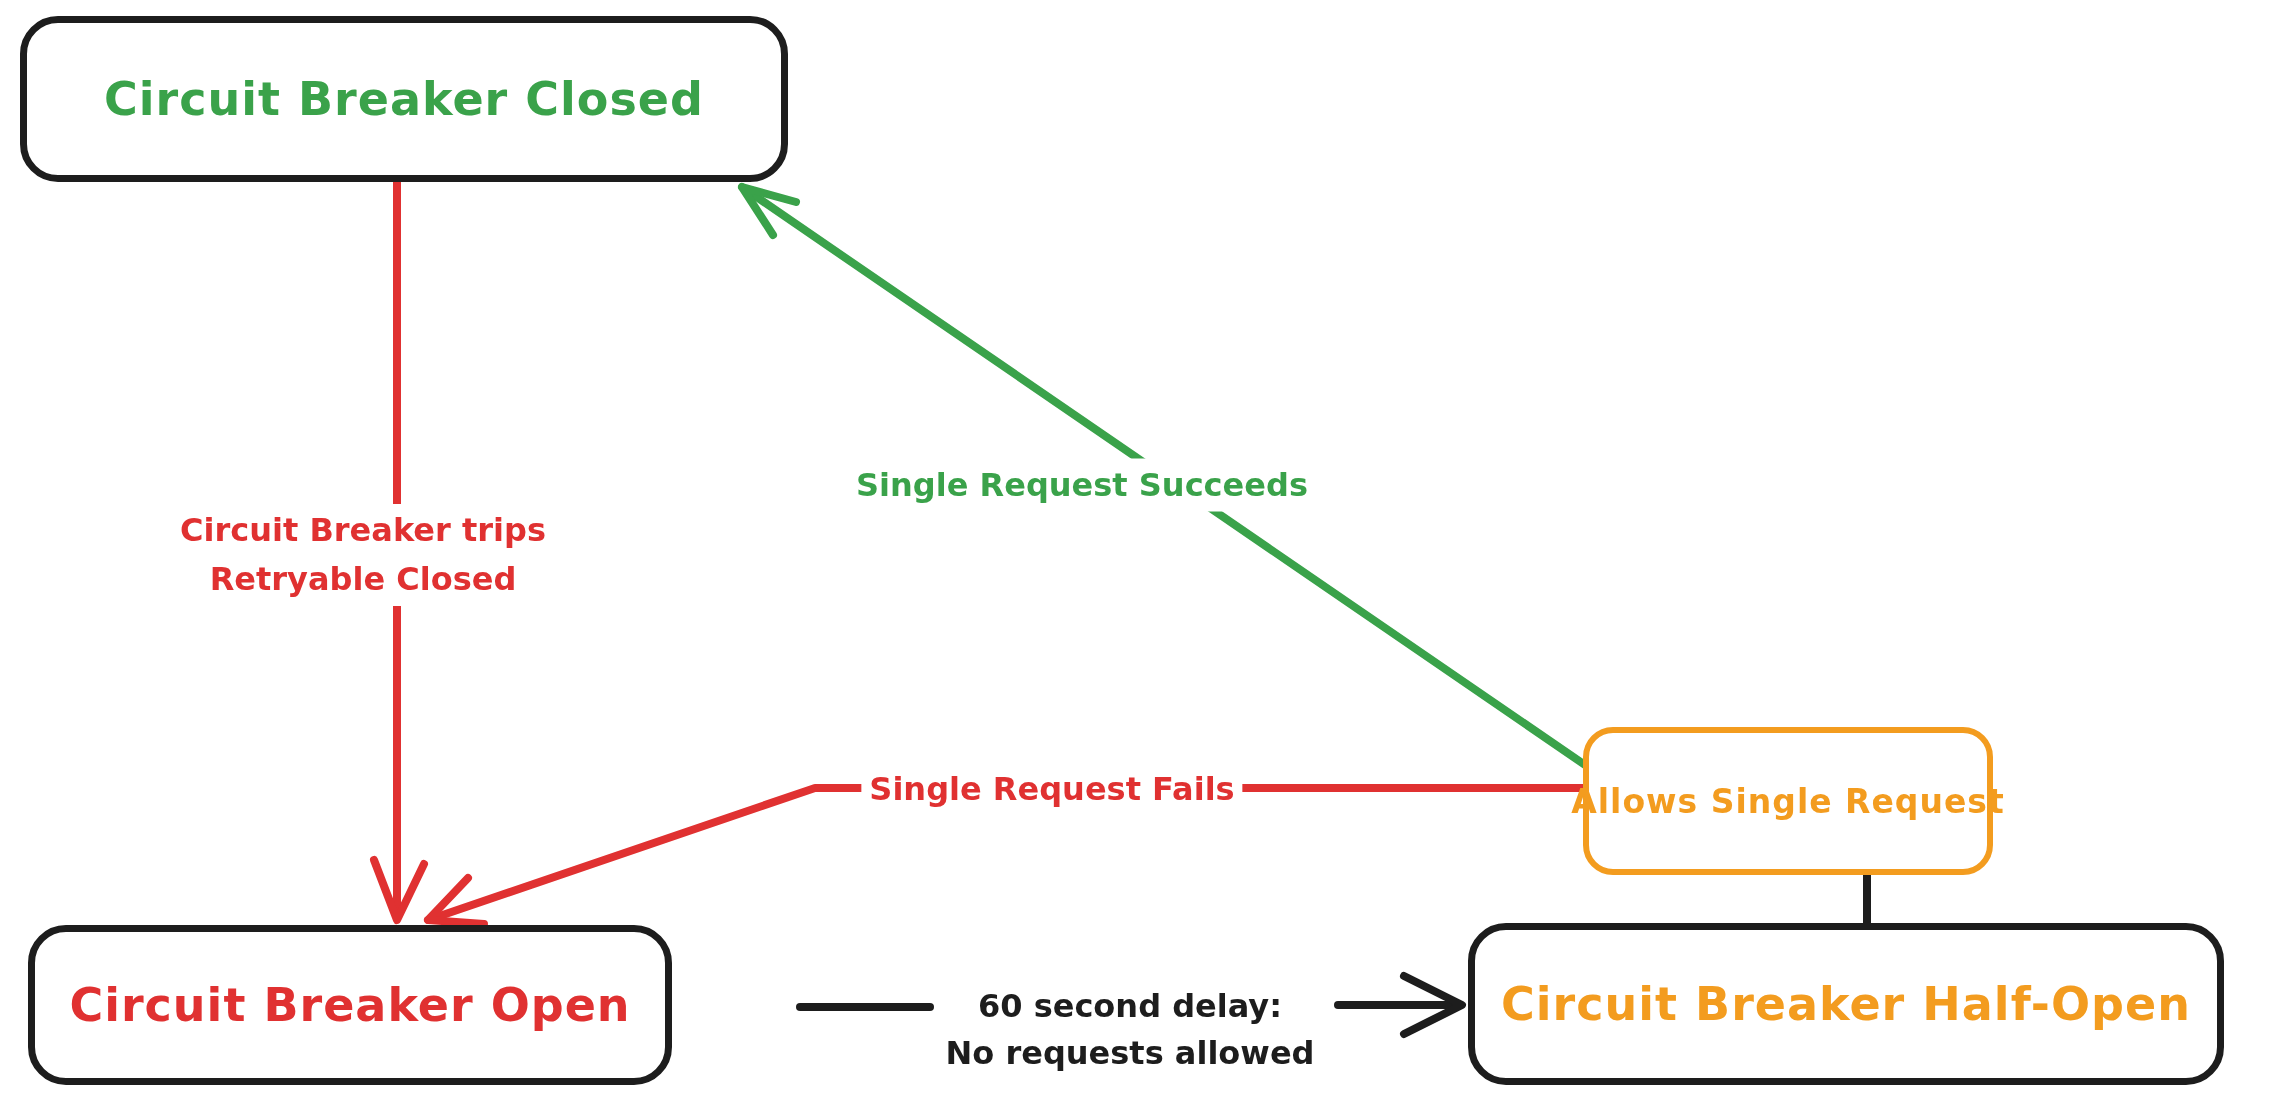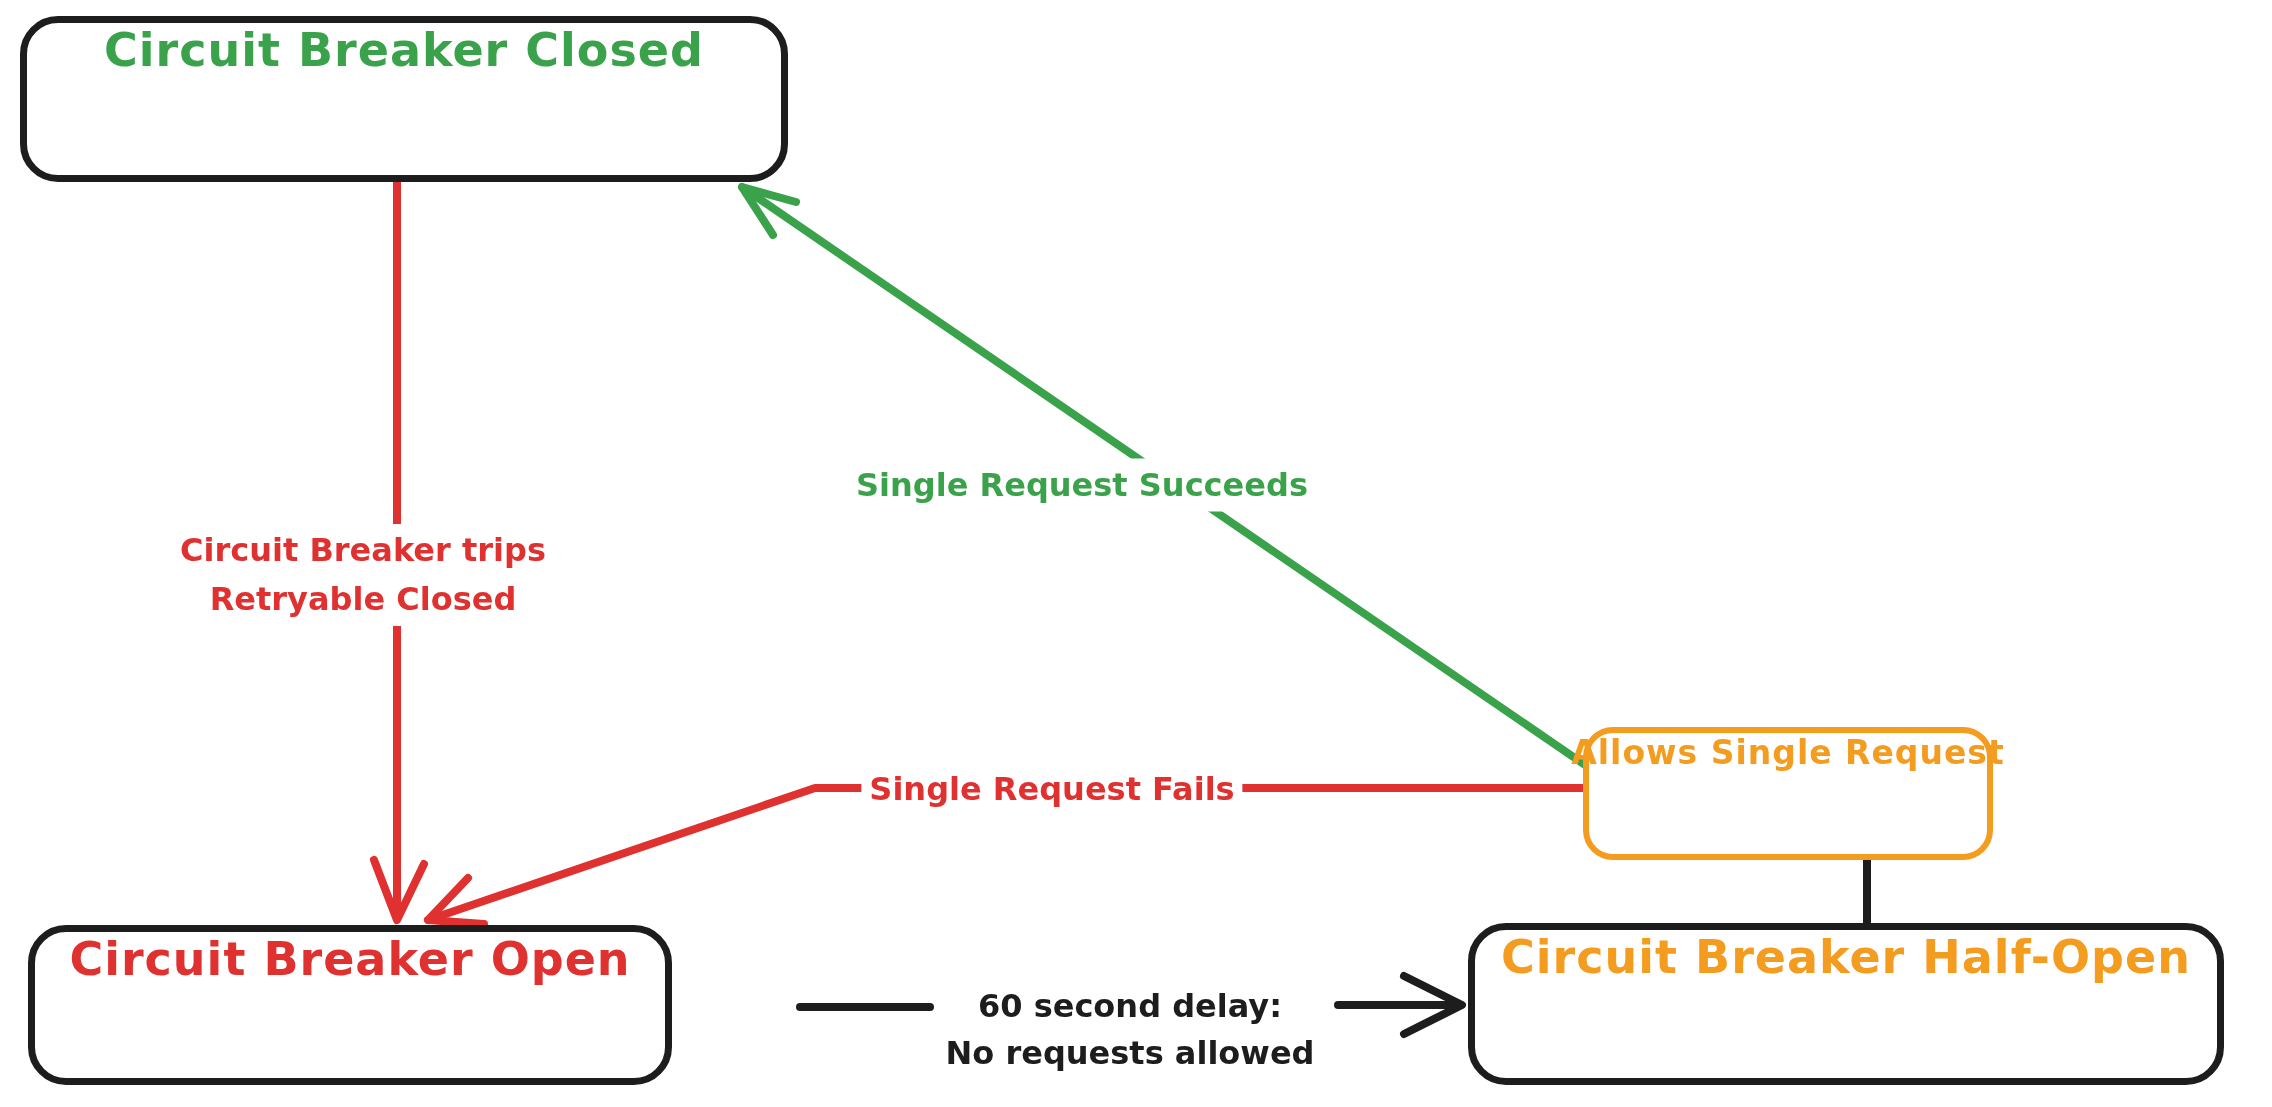--- a/index.html
+++ b/index.html
@@ -16,56 +16,56 @@
     left: 0; top: 0;
     width: 2272px; height: 1107px;
     z-index: 1;
   }
   .node {
     position: absolute;
     background: #ffffff;
     border: 7px solid #1d1d1d;
     border-radius: 38px;
     display: flex;
-    align-items: flex-start;
+    align-items: center;
     justify-content: center;
     z-index: 2;
     box-sizing: border-box;
   }
   .node .node-title {
     font-size: 46px;
     font-weight: bold;
     letter-spacing: 1px;
     white-space: nowrap;
   }
   .node-closed    { left: 20px;   top: 16px;  width: 768px; height: 166px; }
   .node-closed .node-title { color: #3aa24a; }
   .node-open      { left: 28px;   top: 925px; width: 644px; height: 160px; }
   .node-open .node-title { color: #e03131; }
   .node-half-open { left: 1468px; top: 923px; width: 756px; height: 162px; }
   .node-half-open .node-title { color: #f39c1f; }
   .node-allows {
-    left: 1583px; top: 727px; width: 410px; height: 133px;
+    left: 1583px; top: 727px; width: 410px; height: 148px;
     border: 6px solid #f39c1f;
     border-radius: 30px;
   }
   .node-allows .node-title { color: #f39c1f; font-size: 33px; }
   .edge-label {
     position: absolute;
     transform: translate(-50%, -50%);
     background: #ffffff;
     text-align: center;
     font-weight: bold;
     font-size: 32px;
     line-height: 49px;
     padding: 2px 10px;
     z-index: 3;
     white-space: nowrap;
   }
-  .label-trips    { left: 363px;  top: 555px;  color: #e03131; margin-top: 20px; }
+  .label-trips    { left: 363px;  top: 555px;  color: #e03131; }
   .label-succeeds { left: 1082px; top: 485px;  color: #3aa24a; }
   .label-fails    { left: 1052px; top: 789px;  color: #e03131; padding: 0 8px; }
   .label-delay    { left: 1130px; top: 1030px; color: #1d1d1d; line-height: 47px; }
   .stroke-red    { stroke: #e03131; }
   .stroke-green  { stroke: #3aa24a; }
   .stroke-black  { stroke: #1d1d1d; }
   .edge-line { fill: none; stroke-width: 8; stroke-linecap: round; stroke-linejoin: round; }
 </style>
 </head>
 <body>

